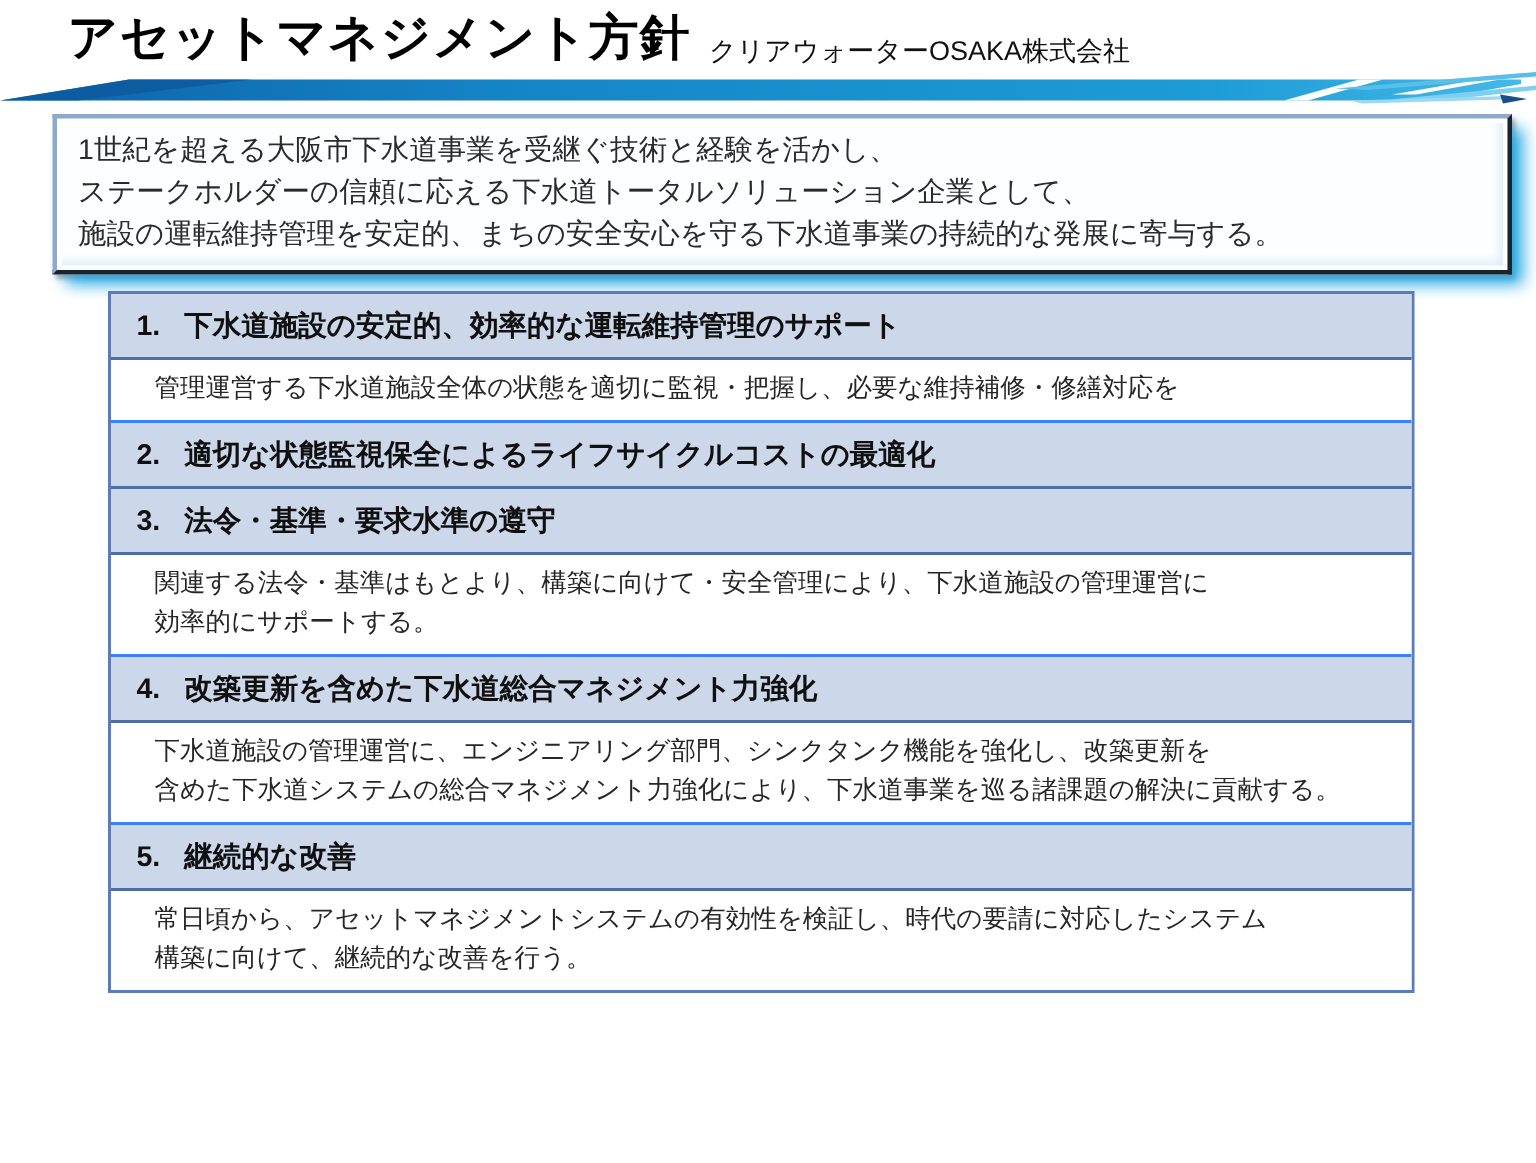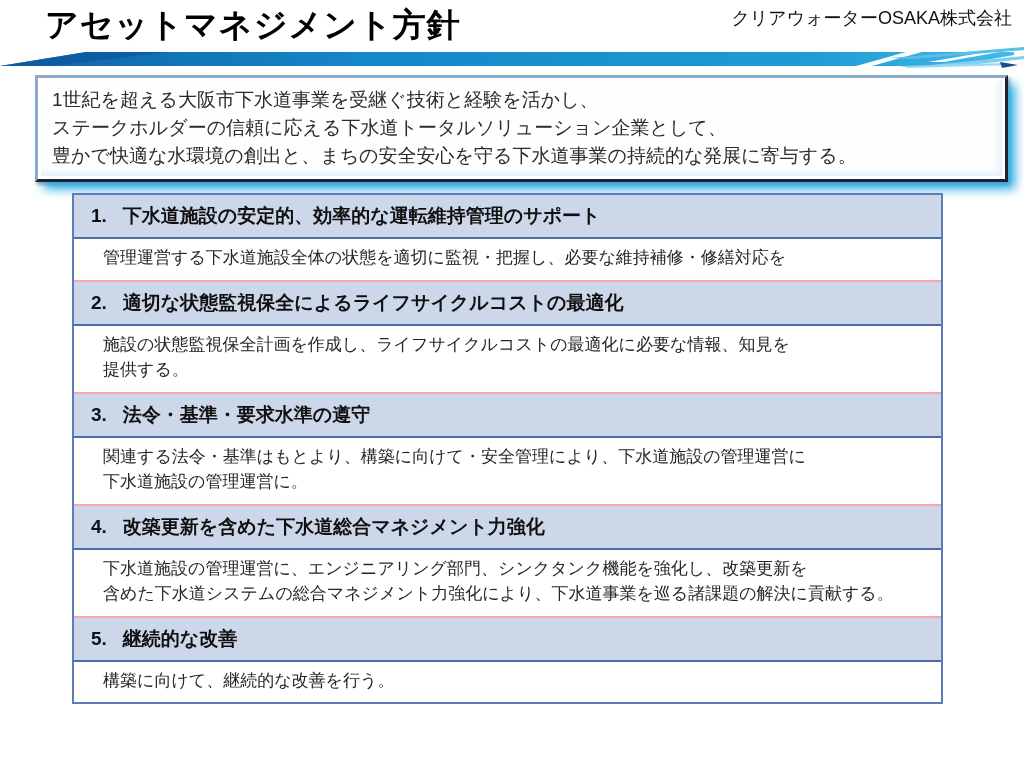--- a/index.html
+++ b/index.html
@@ -3,23 +3,23 @@
 <meta charset="utf-8">
 <style>
   * { margin:0; padding:0; box-sizing:border-box; }
   html,body { background:#ffffff; }
   body { font-family:"Liberation Sans","DejaVu Sans",sans-serif; }
   .slide {
     position:relative; width:1024px; height:775px; background:#fff; overflow:hidden;
   }
 
   
-  .top-bar { display:flex; justify-content:space-between; align-items:flex-start; padding:4px 12px 0 45px; }
+  .top-bar { display:flex; align-items:flex-start; padding:4px 12px 0 45px;gap:12px; }
   .page-title { font-size:33px; font-weight:bold; color:#000; letter-spacing:1px; line-height:1.25; }
-  .company-name { font-size:18px; color:#111; margin-top:2px; white-space:nowrap; }
+  .company-name { font-size:18px; color:#111; margin-top:18px; white-space:nowrap; }
 
   
   .swoosh { display:block; width:1024px; height:26px; margin-top:1px; }
 
   
   .intro-box {
     margin:3px 16px 0 35px;
     width:973px;
     background:#fdfeff;
     border:3px solid;
@@ -39,21 +39,21 @@
   .policy-header {
     background:#cdd7ea;
     border-bottom:2px solid #4e6ea6;
     padding:8px 10px 8px 17px;
     font-size:19px; font-weight:bold; color:#101010;
     display:flex; align-items:baseline;
   }
   .policy-header .num { margin-right:16px; }
   .policy-body {
     background:#ffffff;
-    border-bottom:2px solid #fca5a5;
+    border-bottom:2px solid #3b82f6;
     padding:6px 10px 9px 29px;
     font-size:17px; line-height:1.5; color:#262626;
   }
   .policy-section:last-child .policy-body { border-bottom:none; }
 </style>
 </head>
 <body>
 
 <div class="slide">
 
@@ -82,73 +82,70 @@
     <polygon points="890,12 1024,1 1024,4 912,13" fill="#58bfe8"></polygon>
     <polygon points="930,19 1024,10 1024,13 960,20" fill="#7fd0ef"></polygon>
 
     <polygon points="900,20 1006,17 1014,19 908,22" fill="#9bd9f2"></polygon>
     <polygon points="1000,16 1018,19 1002,22" fill="#1a4f86"></polygon>
   </svg>
 
   <div class="intro-box">
     <div>1世紀を超える大阪市下水道事業を受継ぐ技術と経験を活かし、</div>
     <div>ステークホルダーの信頼に応える下水道トータルソリューション企業として、</div>
-    <div>豊かで快適な水環境の創出と、まちの安全安心を守る下水道事業の持続的な発展に寄与する。</div>
+    <div>施設の運転維持管理を安定的、まちの安全安心を守る下水道事業の持続的な発展に寄与する。</div>
   </div>
 
   <div class="policy-table">
 
     <div class="policy-section">
       <div class="policy-header">
         <span class="num">1.</span>
         <span>下水道施設の安定的、効率的な運転維持管理のサポート</span>
       </div>
       <div class="policy-body">
         <div>管理運営する下水道施設全体の状態を適切に監視・把握し、必要な維持補修・修繕対応を</div>
       </div>
     </div>
 
     <div class="policy-section">
       <div class="policy-header">
         <span class="num">2.</span>
         <span>適切な状態監視保全によるライフサイクルコストの最適化</span>
       </div>
-      <div class="policy-body">
-        <div>施設の状態監視保全計画を作成し、ライフサイクルコストの最適化に必要な情報、知見を</div>
-        <div>提供する。</div>
-      </div>
     </div>
 
     <div class="policy-section">
       <div class="policy-header">
         <span class="num">3.</span>
         <span>法令・基準・要求水準の遵守</span>
       </div>
       <div class="policy-body">
         <div>関連する法令・基準はもとより、構築に向けて・安全管理により、下水道施設の管理運営に</div>
-        <div>下水道施設の管理運営に。</div>
+        <div>効率的にサポートする。</div>
       </div>
     </div>
 
     <div class="policy-section">
       <div class="policy-header">
         <span class="num">4.</span>
         <span>改築更新を含めた下水道総合マネジメント力強化</span>
       </div>
       <div class="policy-body">
         <div>下水道施設の管理運営に、エンジニアリング部門、シンクタンク機能を強化し、改築更新を</div>
         <div>含めた下水道システムの総合マネジメント力強化により、下水道事業を巡る諸課題の解決に貢献する。</div>
       </div>
     </div>
 
     <div class="policy-section">
       <div class="policy-header">
         <span class="num">5.</span>
         <span>継続的な改善</span>
       </div>
       <div class="policy-body">
+        <div>常日頃から、アセットマネジメントシステムの有効性を検証し、時代の要請に対応したシステム</div>
         <div>構築に向けて、継続的な改善を行う。</div>
       </div>
     </div>
 
   </div>
 
 </div>
 
 </body></html>

